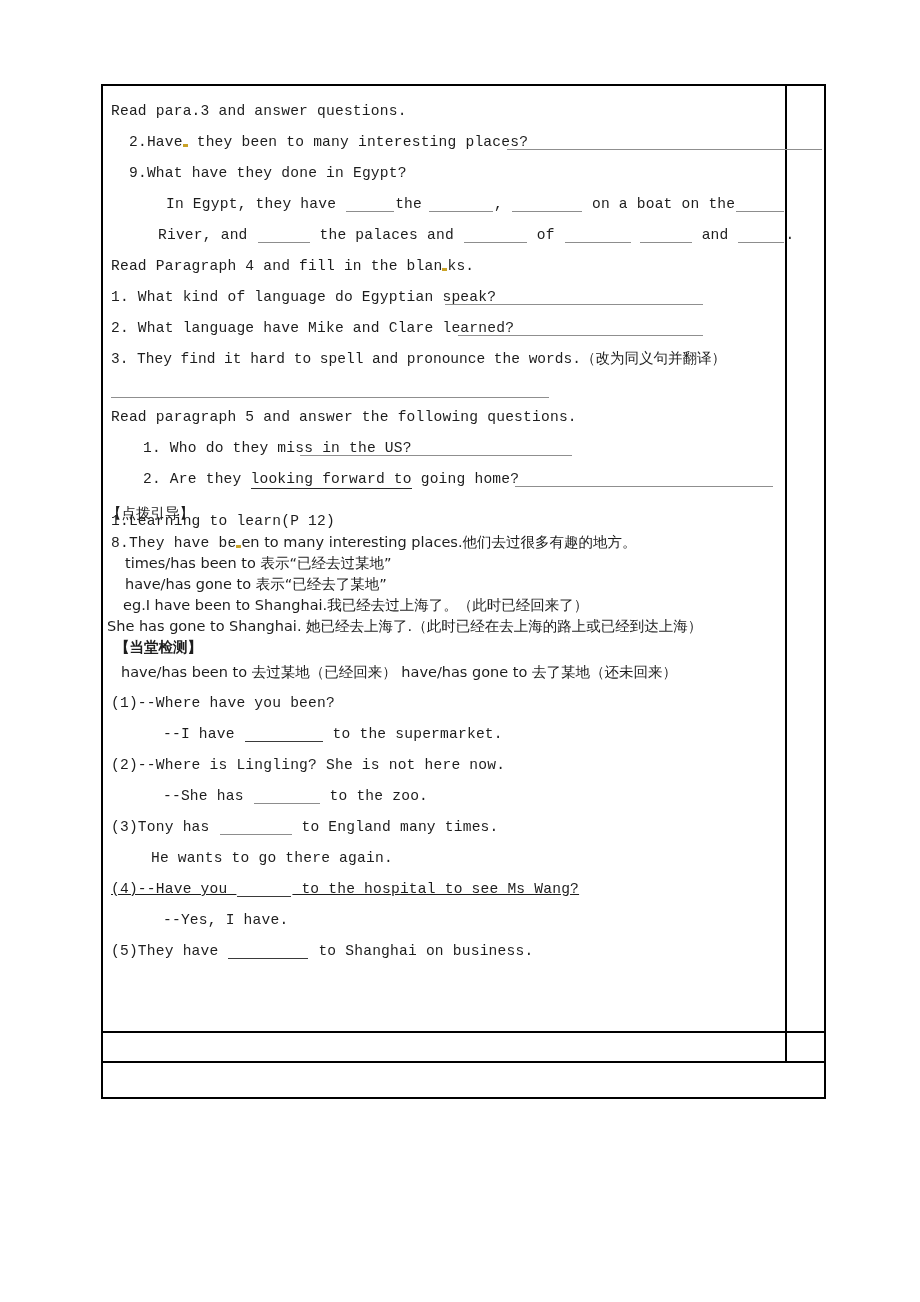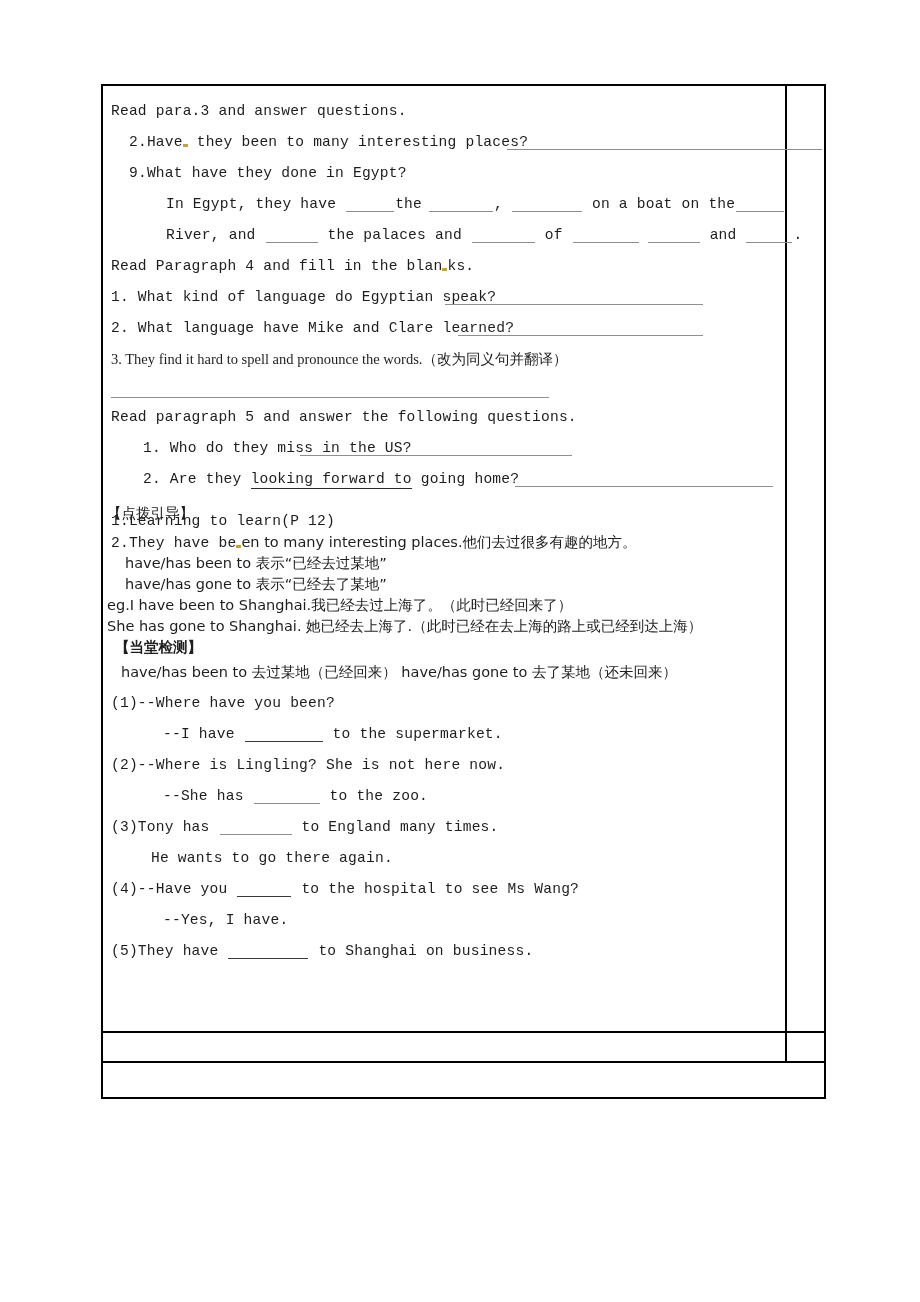--- a/index.html
+++ b/index.html
@@ -120,58 +120,58 @@
             <span>2.Have</span><span class="spellmark"></span><span> they been to many interesting places?</span>
           </div>
           <div class="rule" style="left:404px; top:63px; width:315px;"></div>
 
           <div class="ln" style="left:26px; top:80px;">9.What have they done in Egypt?</div>
 
           <div class="ln" style="left:63px; top:111px;">
             <span>In Egypt, they have </span><span class="blank" style="width:48px;"></span><span>the</span><span class="blank" style="width:64px; margin-left:7px;"></span><span>,</span><span class="blank" style="width:70px; margin-left:9px;"></span><span> on a boat on the</span><span class="blank" style="width:48px;"></span>
           </div>
 
-          <div class="ln" style="left:63px; top:142px;">
+          <div class="ln" style="left:55px; top:142px;">
             <span>River, and </span><span class="blank" style="width:52px;"></span><span> the palaces and </span><span class="blank" style="width:63px;"></span><span> of </span><span class="blank" style="width:66px;"></span><span class="blank" style="width:52px; margin-left:8px;"></span><span> and </span><span class="blank" style="width:46px;"></span><span>.</span>
           </div>
 
           <div class="ln" style="left:8px; top:173px;">
             <span>Read Paragraph 4 and fill in the blan</span><span class="spellmark"></span><span>ks.</span>
           </div>
 
           <div class="ln" style="left:8px; top:204px;">1.  What kind of language do Egyptian speak?</div>
           <div class="rule" style="left:342px; top:218px; width:258px;"></div>
 
           <div class="ln" style="left:8px; top:235px;">2.  What language have Mike and Clare learned?</div>
           <div class="rule" style="left:355px; top:249px; width:245px;"></div>
 
-          <div class="ln cjk" style="left:8px; top:266px; font-family:Liberation Serif, serif;">3.  They find it hard to spell and pronounce the words.（改为同义句并翻译）</div>
+          <div class="ln cjk" style="left:8px; top:266px; font-family:Liberation Mono, monospace;">3.  They find it hard to spell and pronounce the words.（改为同义句并翻译）</div>
           <div class="rule" style="left:8px; top:311px; width:438px;"></div>
 
           <div class="ln" style="left:8px; top:324px;">Read paragraph 5 and answer the following questions.</div>
 
           <div class="ln" style="left:40px; top:355px;">1.  Who do they miss in the US?</div>
           <div class="rule" style="left:197px; top:369px; width:272px;"></div>
 
           <div class="ln" style="left:40px; top:386px;">
             <span>2.  Are they </span><span class="uline">looking forward to</span><span> going home?</span>
           </div>
           <div class="rule" style="left:412px; top:400px; width:258px;"></div>
 
           <div class="ln cjk" style="left:4px; top:420px; font-weight:normal;">【点拨引导】</div>
 
           <div class="ln" style="left:8px; top:428px;">1.Learning to learn(P 12)</div>
 
           <div class="ln" style="left:8px; top:449px;">
-            <span>2.They have be</span><span class="spellmark"></span><span class="cjk">en to many interesting places.他们去过很多有趣的地方。</span>
-          </div>
-
-          <div class="ln cjk" style="left:22px; top:470px;">have/has been to 表示“已经去过某地”</div>
+            <span>8.They have be</span><span class="spellmark"></span><span class="cjk">en to many interesting places.他们去过很多有趣的地方。</span>
+          </div>
+
+          <div class="ln cjk" style="left:22px; top:470px;">times/has been to 表示“已经去过某地”</div>
           <div class="ln cjk" style="left:22px; top:491px;">have/has gone to 表示“已经去了某地”</div>
-          <div class="ln cjk" style="left:4px; top:512px;text-align:right;">eg.I have been to Shanghai.我已经去过上海了。（此时已经回来了）</div>
+          <div class="ln cjk" style="left:20px; top:512px;text-align:right;">eg.I have been to Shanghai.我已经去过上海了。（此时已经回来了）</div>
           <div class="ln cjk" style="left:4px; top:533px;">She has gone to Shanghai. 她已经去上海了.（此时已经在去上海的路上或已经到达上海）</div>
 
           <div class="ln cjk" style="left:12px; top:554px; font-weight:bold;">【当堂检测】</div>
 
           <div class="ln cjk" style="left:18px; top:579px;">have/has been to 去过某地（已经回来） have/has gone to 去了某地（还未回来）</div>
 
           <div class="ln" style="left:8px; top:610px;">(1)--Where have you been?</div>
           <div class="ln" style="left:60px; top:641px;">
             <span>--I have </span><span class="blank-dark" style="width:78px;"></span><span> to the supermarket.</span>
           </div>
@@ -179,21 +179,21 @@
           <div class="ln" style="left:8px; top:672px;">(2)--Where is Lingling? She is not here now.</div>
           <div class="ln" style="left:60px; top:703px;">
             <span>--She has </span><span class="blank" style="width:66px;"></span><span> to the zoo.</span>
           </div>
 
           <div class="ln" style="left:8px; top:734px;">
             <span>(3)Tony has </span><span class="blank" style="width:72px;"></span><span> to England many times.</span>
           </div>
           <div class="ln" style="left:48px; top:765px;">He wants to go there again.</div>
 
-          <div class="ln" style="left:8px; top:796px;">
+          <div class="ln" style="left:8px; top:796px;text-decoration:underline;">
             <span>(4)--Have you </span><span class="blank-dark" style="width:54px;"></span><span> to the hospital to see Ms Wang?</span>
           </div>
           <div class="ln" style="left:60px; top:827px;">--Yes, I have.</div>
 
           <div class="ln" style="left:8px; top:858px;">
             <span>(5)They have </span><span class="blank-dark" style="width:80px;"></span><span> to Shanghai on business.</span>
           </div>
 
         </div>
       </td>

